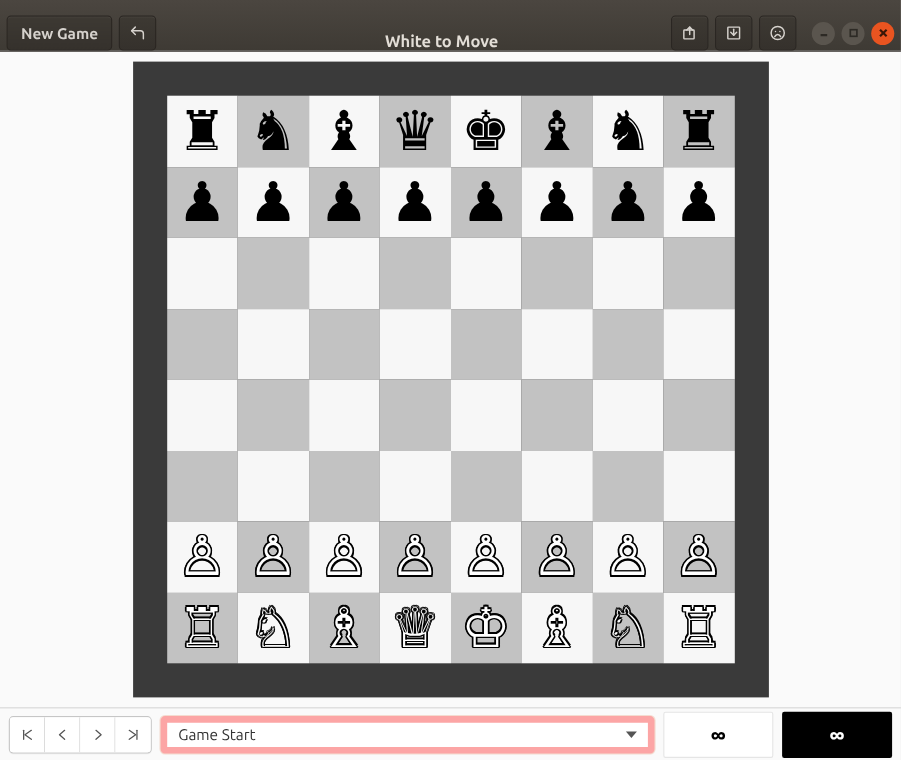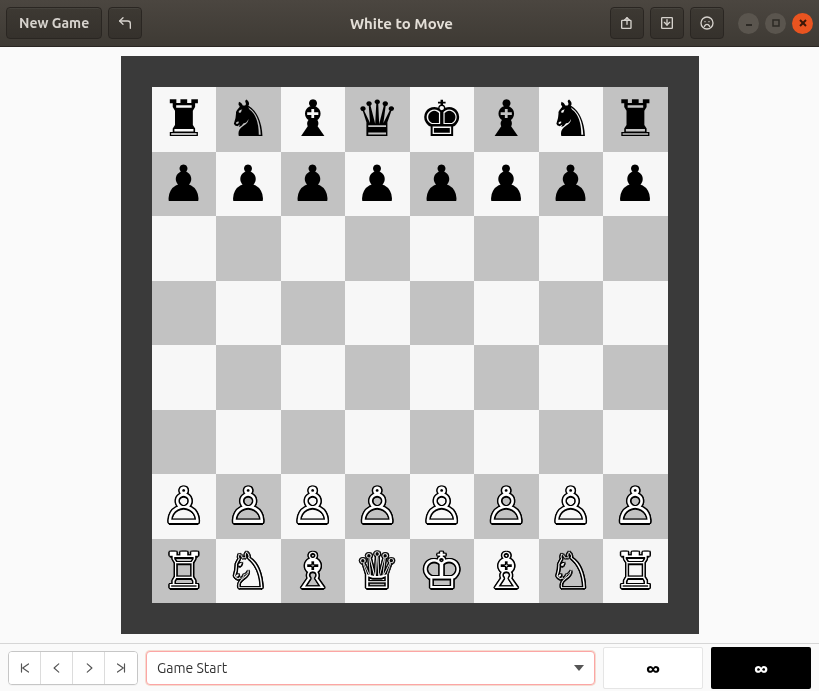--- a/index.html
+++ b/index.html
@@ -12,21 +12,21 @@
     color: #ddd;
     overflow: hidden;
   }
 
   
   .headerbar {
     height: 47px;
     background: linear-gradient(to bottom, #4b4640 0%, #3e3a34 100%);
     border-bottom: 1px solid #2a2622;
     display: flex;
-    align-items: center;
+    align-items: flex-end;
     padding: 0 6px;
     position: relative;
   }
   .hb-btn {
     background: linear-gradient(to bottom, #3d3933 0%, #35312c 100%);
     border: 1px solid #2a2622;
     border-radius: 4px;
     height: 32px;
     display: inline-flex;
     align-items: center;
@@ -135,21 +135,21 @@
     cursor: pointer;
     background:#fff;
   }
   .nav-btn:last-child { border-right:none; }
   .nav-btn svg { width:14px; height:14px; }
   .nav-btn svg * { stroke:#555; stroke-width:2; fill:none; stroke-linecap:round; stroke-linejoin:round;}
 
   .history-combo {
     flex:1;
     height: 34px;
-    border: 1px solid #fca5a5;
+    border: 6px solid #fca5a5;
     border-radius: 4px;
     background: #fff;
     display:flex;
     align-items:center;
     padding: 0 10px;
     color:#333;
     font-size:14px;
     cursor:pointer;
     position:relative;
     box-shadow: 0 0 0 1px rgba(226,133,85,0.25);

